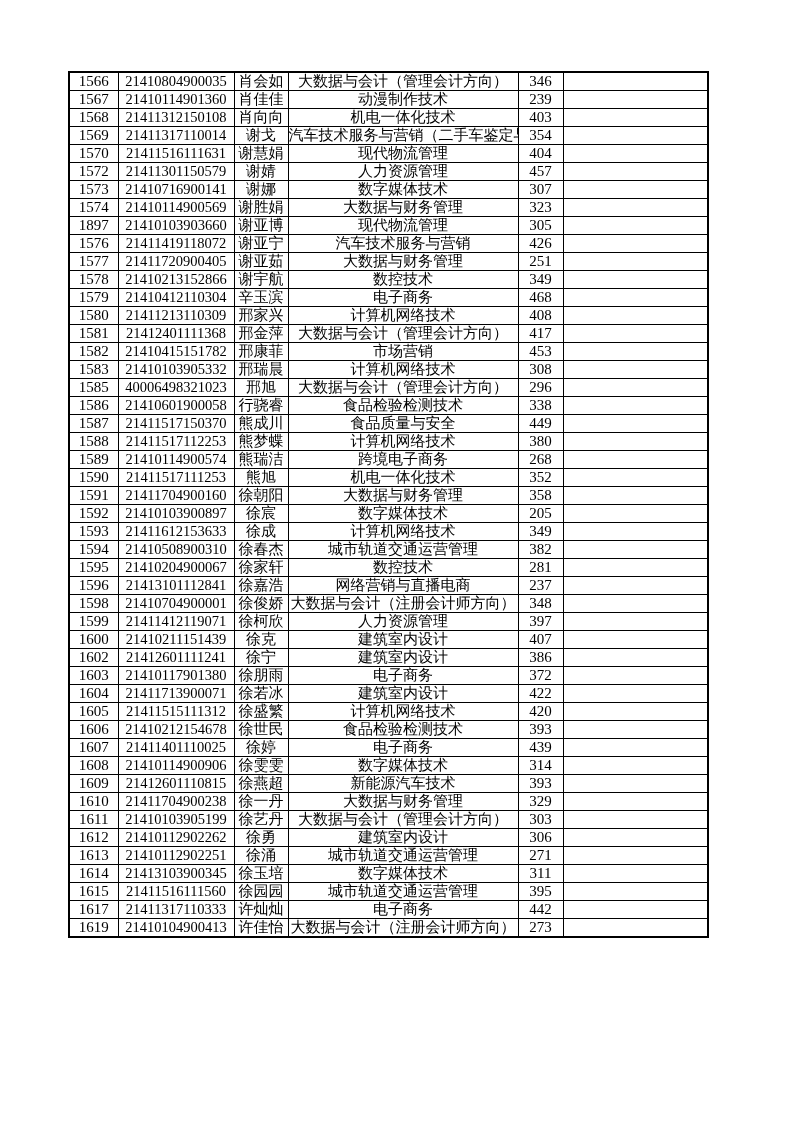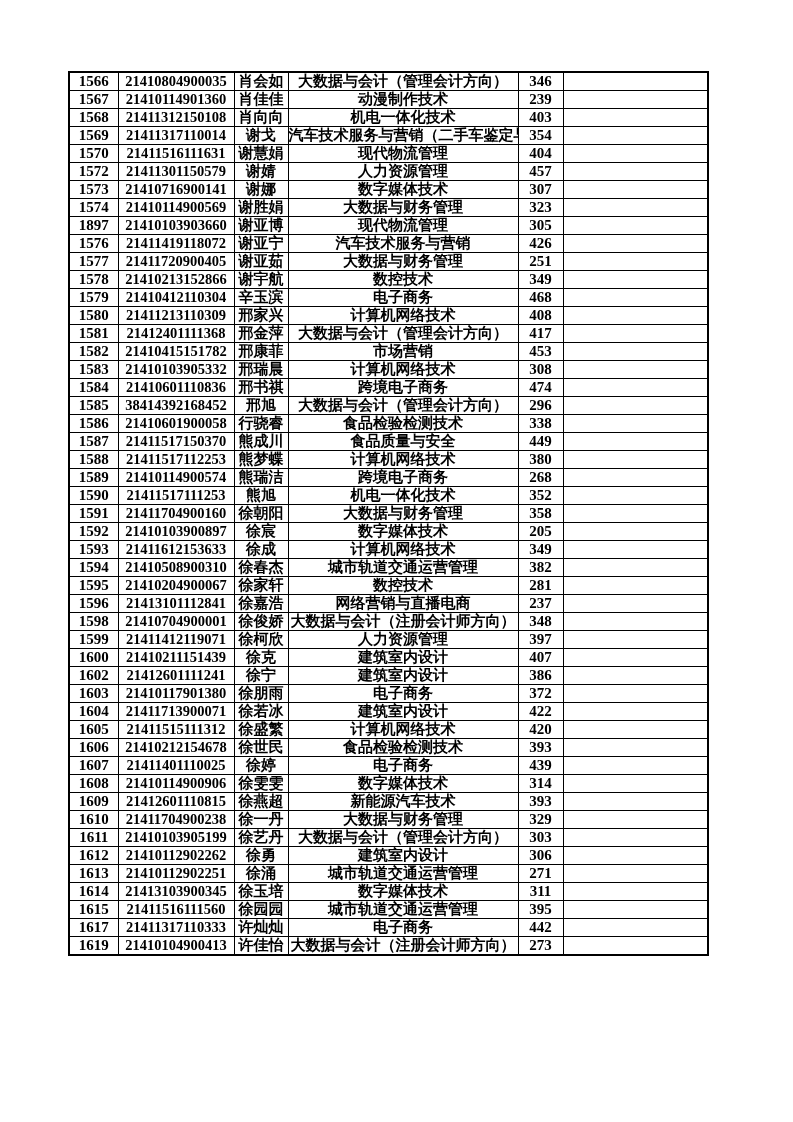--- a/index.html
+++ b/index.html
@@ -17,21 +17,20 @@
     color: #000000;
   }
   table.grid {
     position: absolute;
     left: 68px;
     top: 71px;
     width: 639px;
     border-collapse: collapse;
     table-layout: fixed;
     border: 2px solid #000000;
-    font-weight: bold;
   }
   table.grid td {
     border: 1px solid #000000;
     height: 17px;
     padding: 0;
     font-size: 15px;
     line-height: 17px;
     text-align: center;
     vertical-align: middle;
     white-space: nowrap;
@@ -186,30 +185,22 @@
         </tr>
         <tr>
           <td class="seq-cell">1583</td>
           <td class="id-cell">21410103905332</td>
           <td class="name-cell">邢瑞晨</td>
           <td class="major-cell">计算机网络技术</td>
           <td class="score-cell">308</td>
           <td class="note-cell"></td>
         </tr>
         <tr>
-          <td class="seq-cell">1584</td>
-          <td class="id-cell">21410601110836</td>
-          <td class="name-cell">邢书祺</td>
-          <td class="major-cell">跨境电子商务</td>
-          <td class="score-cell">474</td>
-          <td class="note-cell"></td>
-        </tr>
-        <tr>
           <td class="seq-cell">1585</td>
-          <td class="id-cell">38414392168452</td>
+          <td class="id-cell">40006498321023</td>
           <td class="name-cell">邢旭</td>
           <td class="major-cell">大数据与会计（管理会计方向）</td>
           <td class="score-cell">296</td>
           <td class="note-cell"></td>
         </tr>
         <tr>
           <td class="seq-cell">1586</td>
           <td class="id-cell">21410601900058</td>
           <td class="name-cell">行骁睿</td>
           <td class="major-cell">食品检验检测技术</td>

